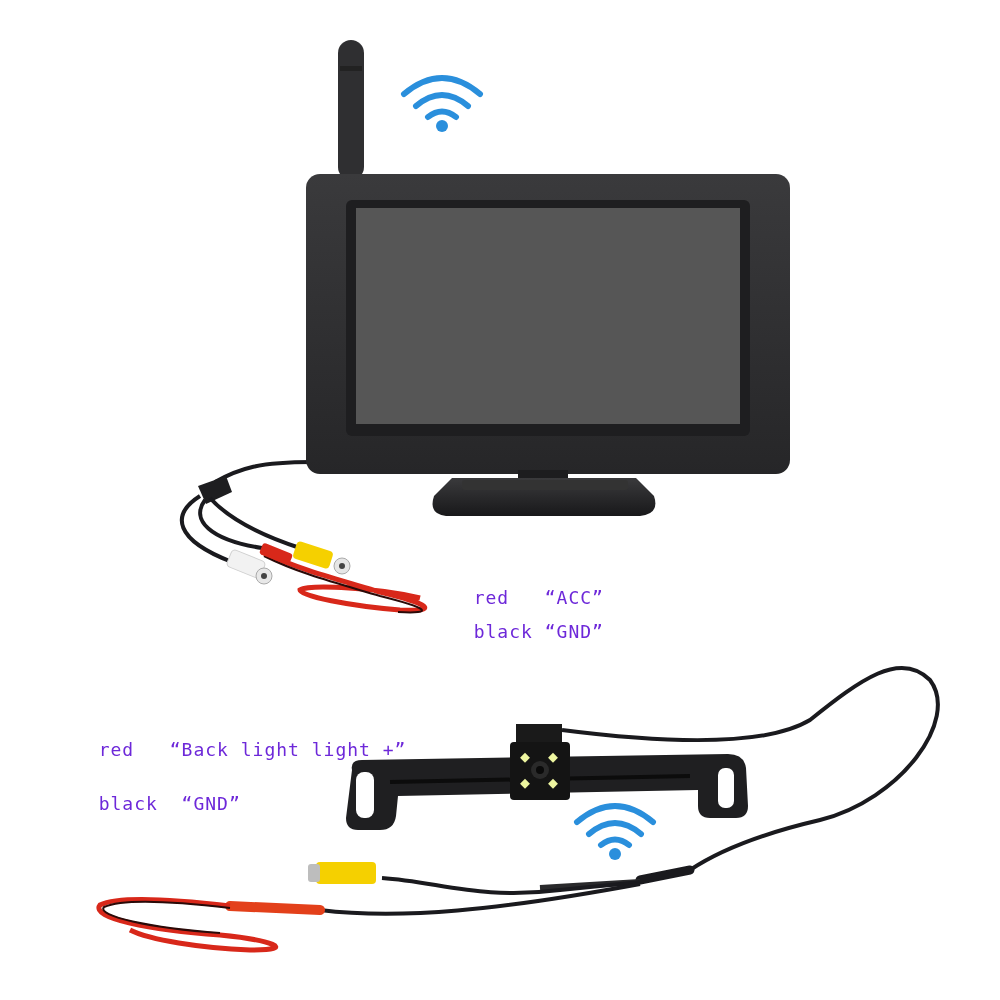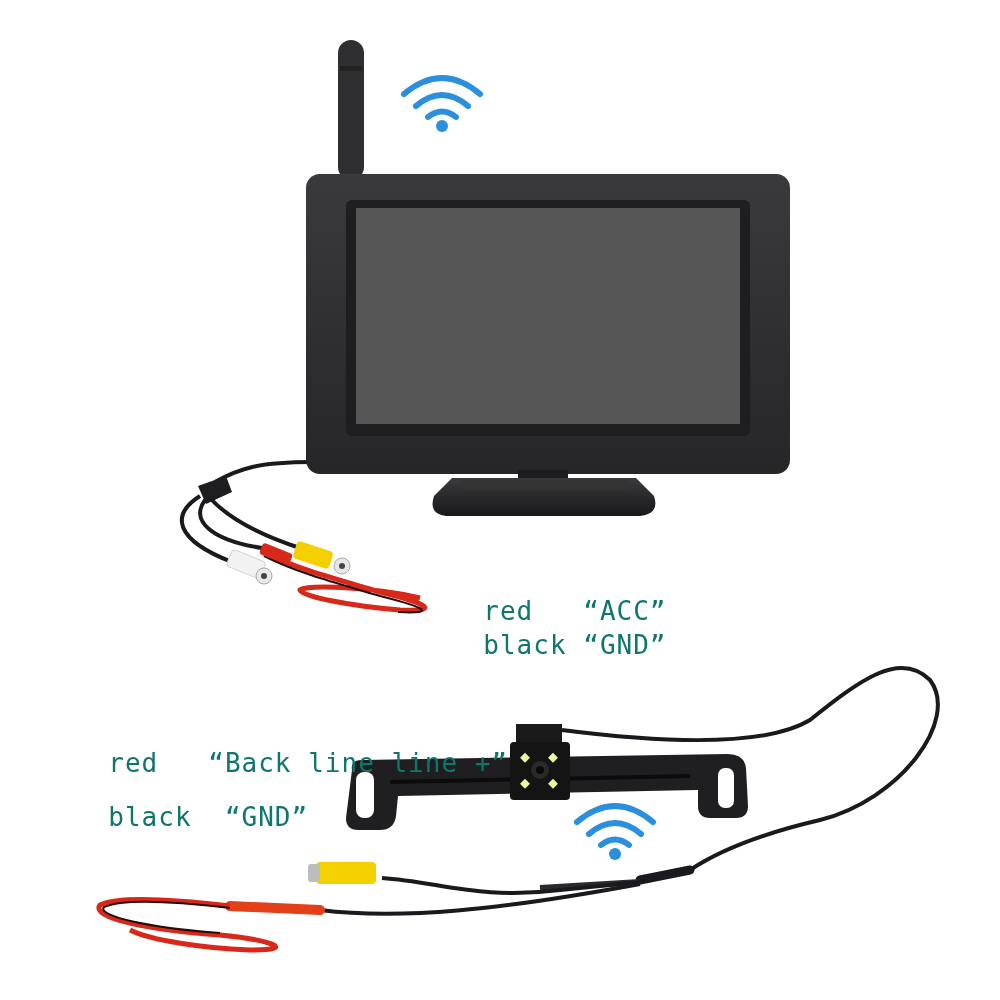--- a/index.html
+++ b/index.html
@@ -1,17 +1,17 @@
 <!DOCTYPE html>
 <html><head>
   <meta charset="utf-8">
   <style>
     html, body { margin: 0; padding: 0; background: #ffffff; }
     body { width: 1000px; height: 1000px; position: relative; overflow: hidden; font-family: "DejaVu Sans Mono", "Liberation Mono", monospace; }
-    .label { position: absolute; color: #0f766e; font-size: 26px; letter-spacing: 1px; white-space: pre; font-family: "DejaVu Sans Mono", "Liberation Mono", monospace; }
+    .label { position: absolute; color: #6d28d9; font-size: 18px; letter-spacing: 1px; white-space: pre; font-family: "DejaVu Sans Mono", "Liberation Mono", monospace; }
     svg { position: absolute; left: 0; top: 0; }
   </style>
 </head>
 <body>
 
 <svg width="1000" height="1000" viewBox="0 0 1000 1000">
   <defs>
     <linearGradient id="bezelGrad" x1="0" y1="0" x2="0" y2="1">
       <stop offset="0" stop-color="#3a3a3c"></stop>
       <stop offset="1" stop-color="#262628"></stop>
@@ -120,17 +120,17 @@
 </svg>
 
 <div class="label" style="left:450px; top:566px;">
   <span>red</span><span>   </span><span>“ACC”</span>
 </div>
 <div class="label" style="left:450px; top:600px;">
   <span>black</span><span> </span><span>“GND”</span>
 </div>
 
 <div class="label" style="left:75px; top:718px;">
-  <span>red</span><span>   </span><span>“Back line line +”</span>
+  <span>red</span><span>   </span><span>“Back light light +”</span>
 </div>
 <div class="label" style="left:75px; top:772px;">
   <span>black</span><span>  </span><span>“GND”</span>
 </div>
 
 </body></html>

